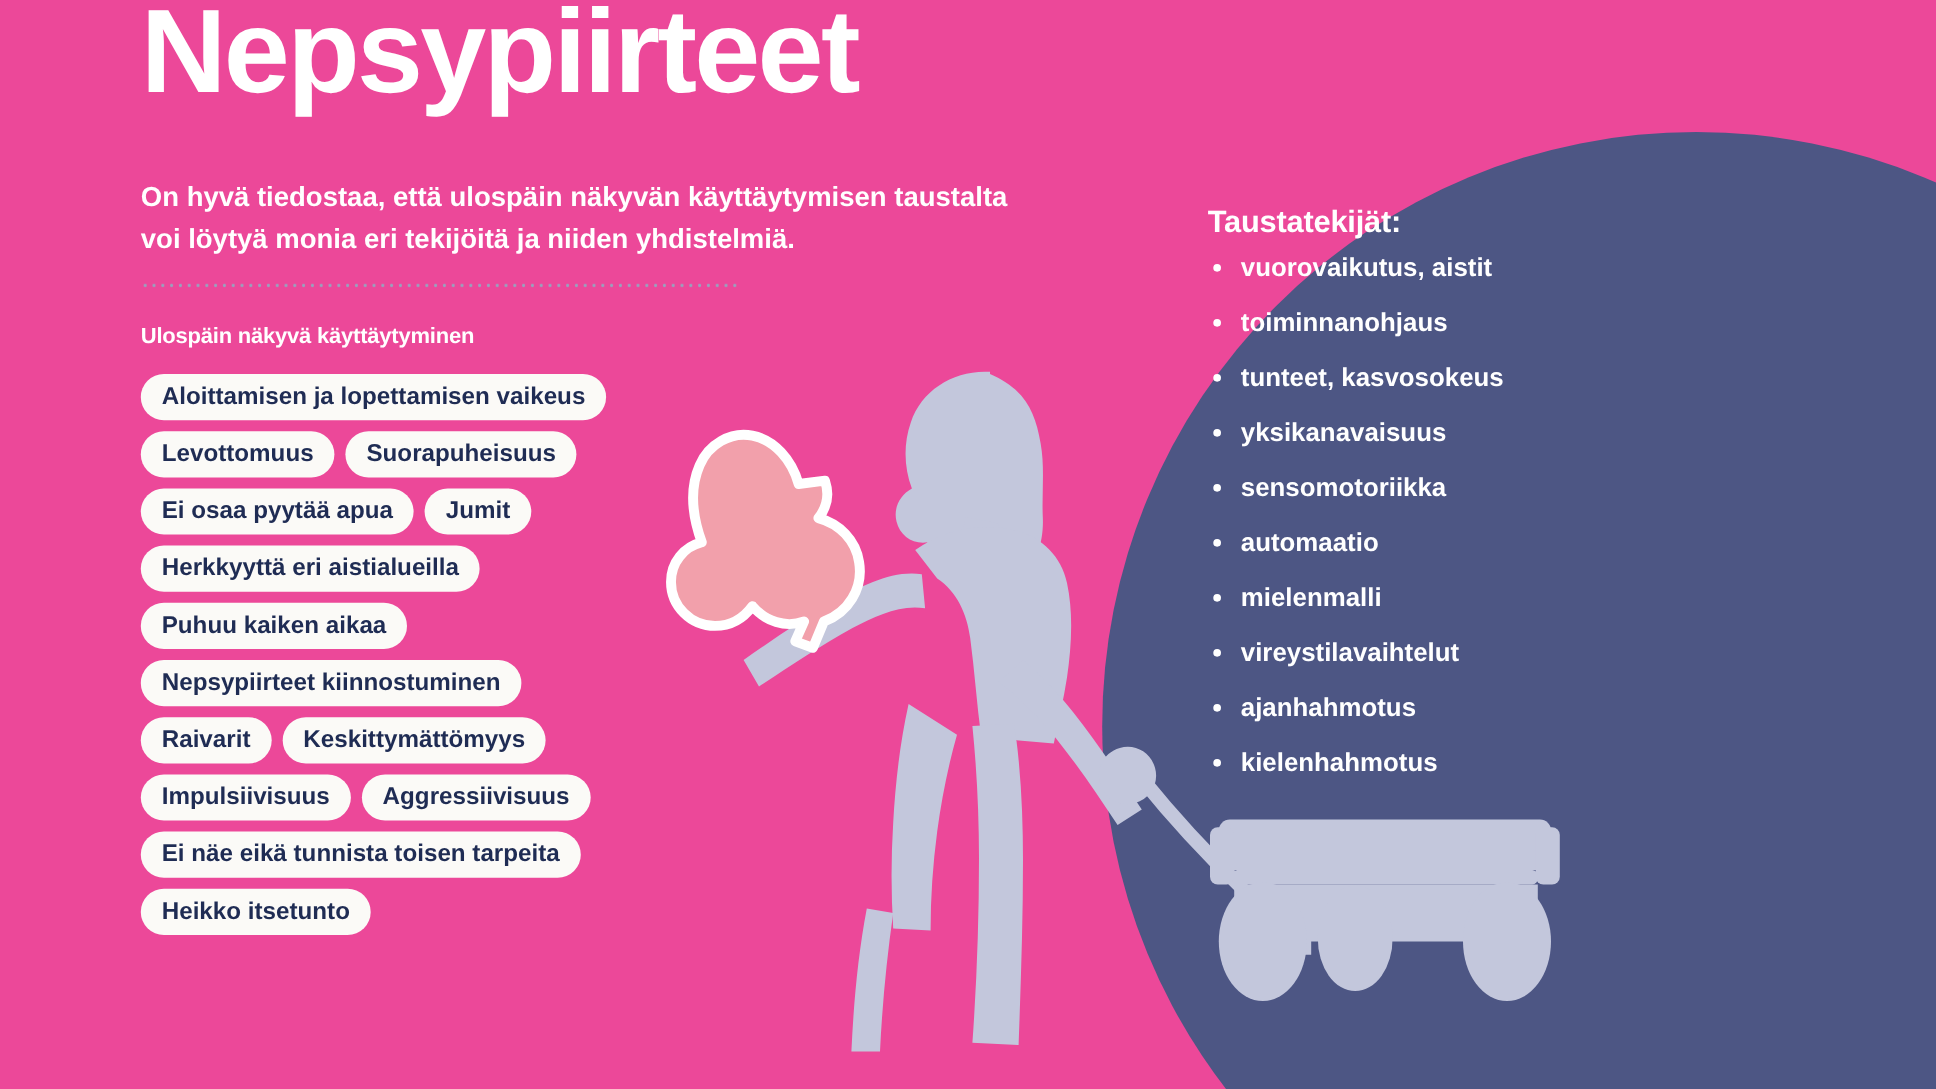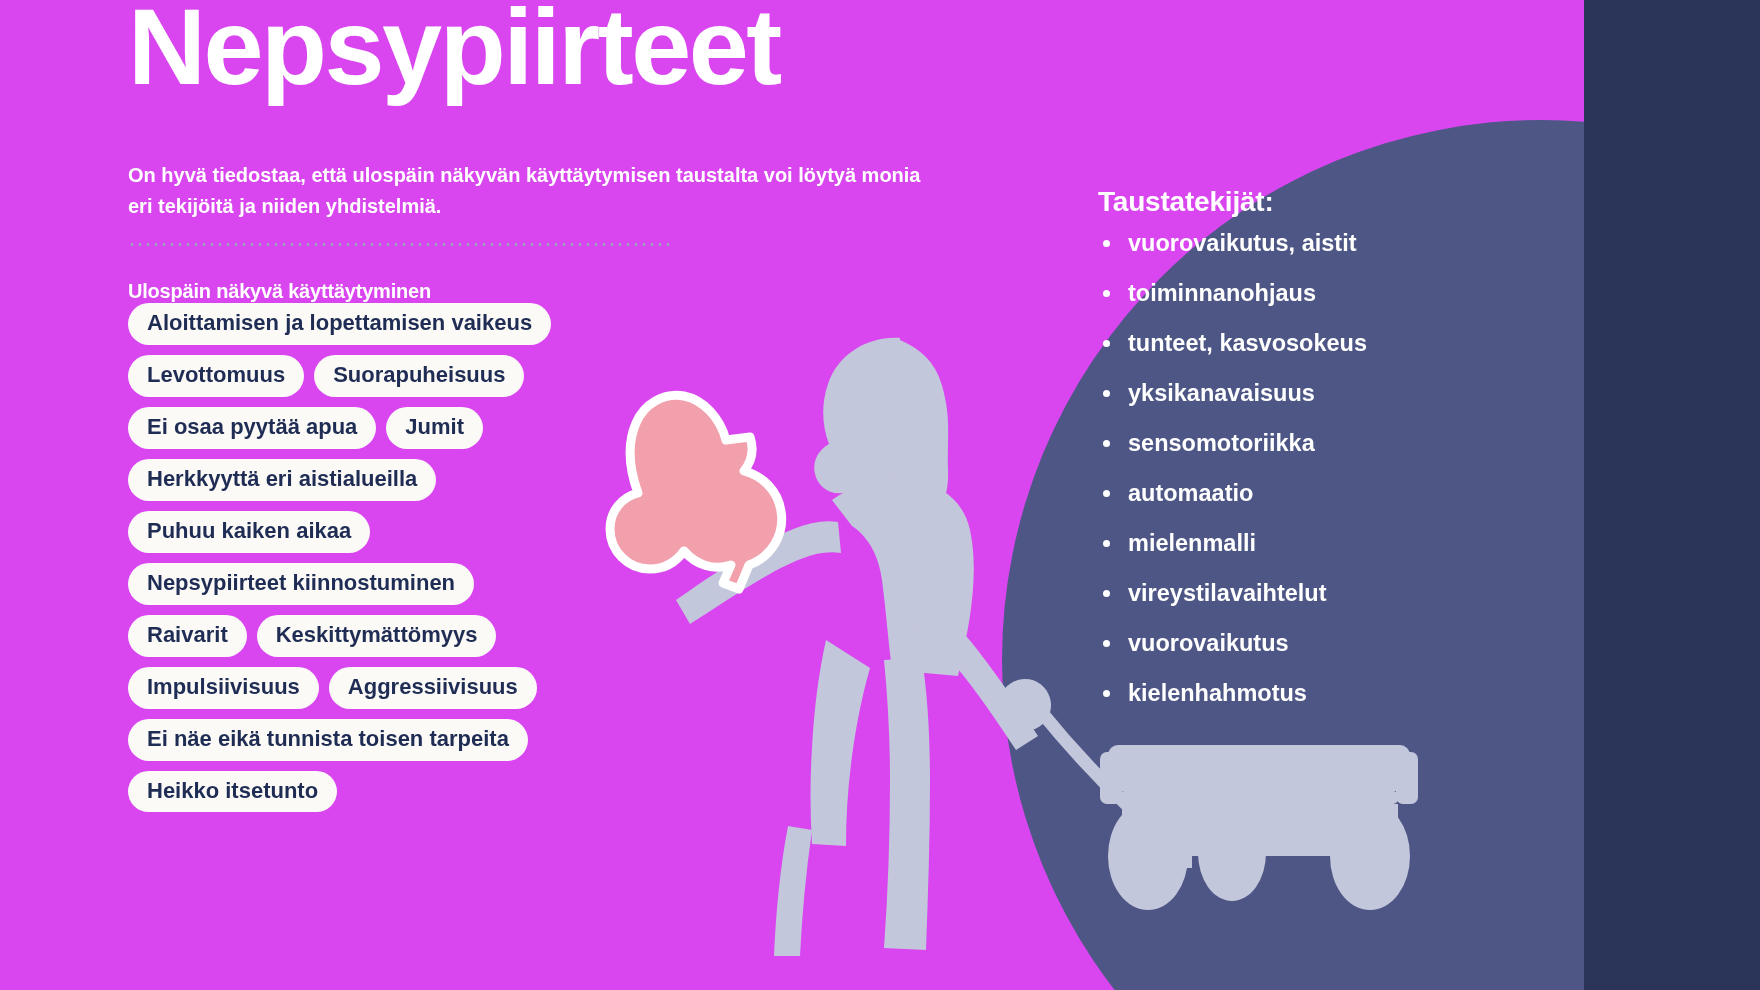--- a/index.html
+++ b/index.html
@@ -5,23 +5,23 @@
   * { margin:0; padding:0; box-sizing:border-box; }
   html,body { width:1760px; height:990px; }
   body {
     background:#2b3459;
     font-family:"Liberation Sans", sans-serif;
     overflow:hidden;
     position:relative;
   }
   #stage {
     position:relative;
-    width:1584px; height:990px;
+    width:1760px; height:990px;
     overflow:hidden;
-    background:#d946ef;
+    background:#ec4899;
   }
 
   
   .bg-circle {
     position:absolute;
     left:1002px; top:120px;
     width:1080px; height:1080px;
     border-radius:50%;
     background:#4d5684;
     z-index:0;
@@ -38,21 +38,21 @@
     color:#ffffff;
     font-size:108px;
     font-weight:bold;
     letter-spacing:-2.5px;
     line-height:1.02;
     margin-top:-8px;
     white-space:nowrap;
   }
   .intro {
     color:#ffffff;
-    font-size:20px;
+    font-size:25px;
     font-weight:bold;
     line-height:1.52;
     margin-top:58px;
     width:820px;
   }
   .dotted-rule {
     margin-top:22px;
     width:545px;
     height:3px;
     background-image:radial-gradient(circle, #9aa0bd 1.3px, rgba(0,0,0,0) 1.6px);
@@ -62,20 +62,21 @@
   .section-title {
     color:#ffffff;
     font-size:20px;
     font-weight:bold;
     margin-top:34px;
     letter-spacing:-0.2px;
   }
 
   
   .pill-rows {
+    margin-top:22px;
     display:flex;
     flex-direction:column;
     gap:10px;
   }
   .pill-row {
     display:flex;
     gap:10px;
     align-items:center;
   }
   .pill {
@@ -291,18 +292,18 @@
     <h2 class="right-title">Taustatekijät:</h2>
     <ul class="factor-list">
       <li class="factor-item"><span class="bullet"></span><span>vuorovaikutus, aistit</span></li>
       <li class="factor-item"><span class="bullet"></span><span>toiminnanohjaus</span></li>
       <li class="factor-item"><span class="bullet"></span><span>tunteet, kasvosokeus</span></li>
       <li class="factor-item"><span class="bullet"></span><span>yksikanavaisuus</span></li>
       <li class="factor-item"><span class="bullet"></span><span>sensomotoriikka</span></li>
       <li class="factor-item"><span class="bullet"></span><span>automaatio</span></li>
       <li class="factor-item"><span class="bullet"></span><span>mielenmalli</span></li>
       <li class="factor-item"><span class="bullet"></span><span>vireystilavaihtelut</span></li>
-      <li class="factor-item"><span class="bullet"></span><span>vuorovaikutus</span></li>
+      <li class="factor-item"><span class="bullet"></span><span>ajanhahmotus</span></li>
       <li class="factor-item"><span class="bullet"></span><span>kielenhahmotus</span></li>
     </ul>
   </div>
 
 </div>
 
 </body></html>

